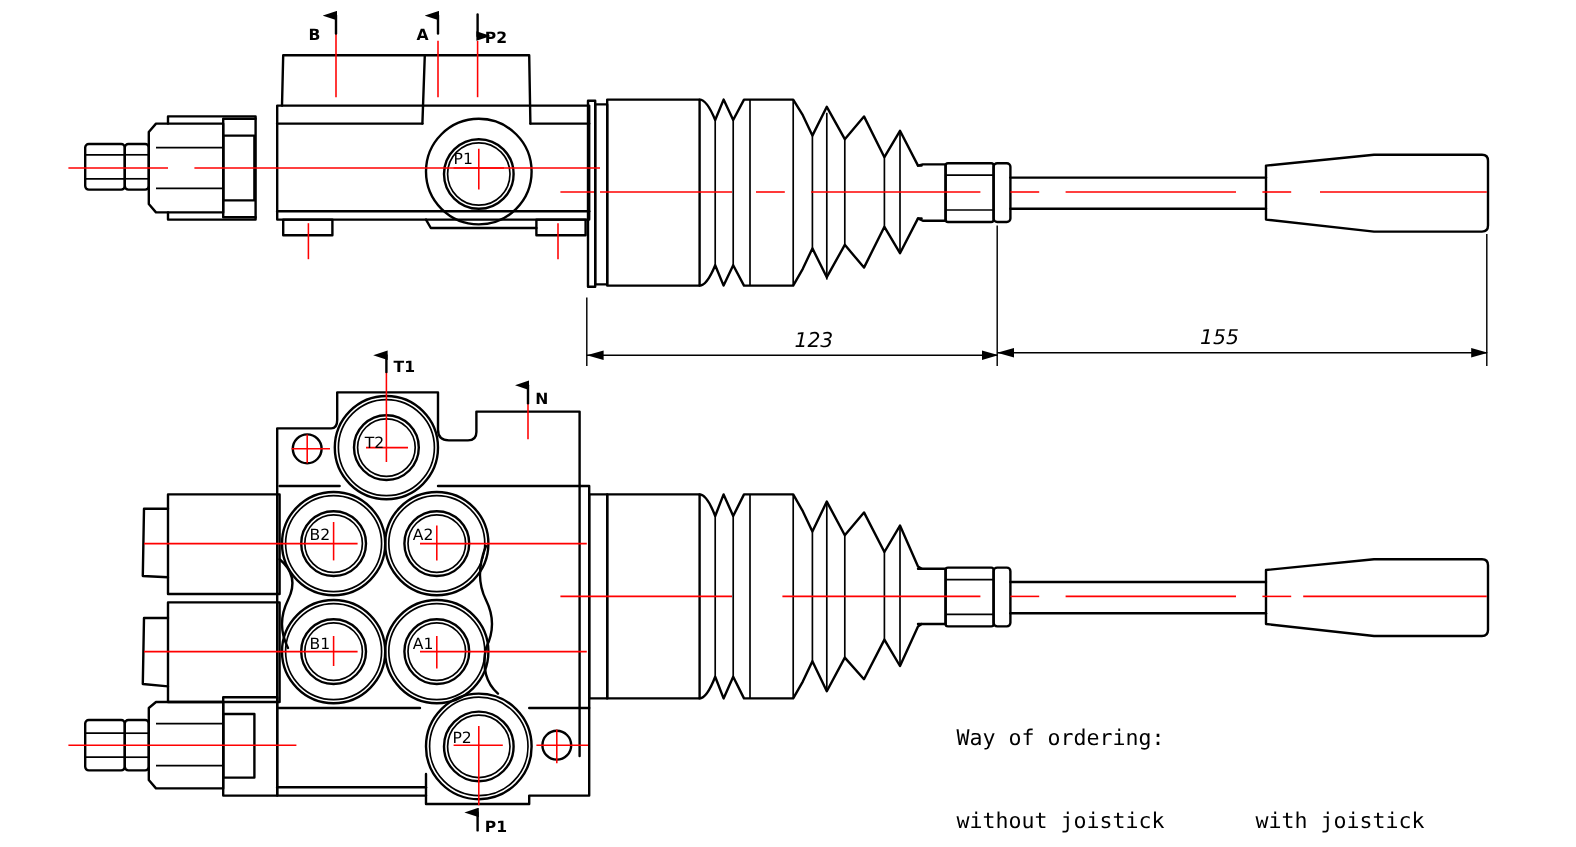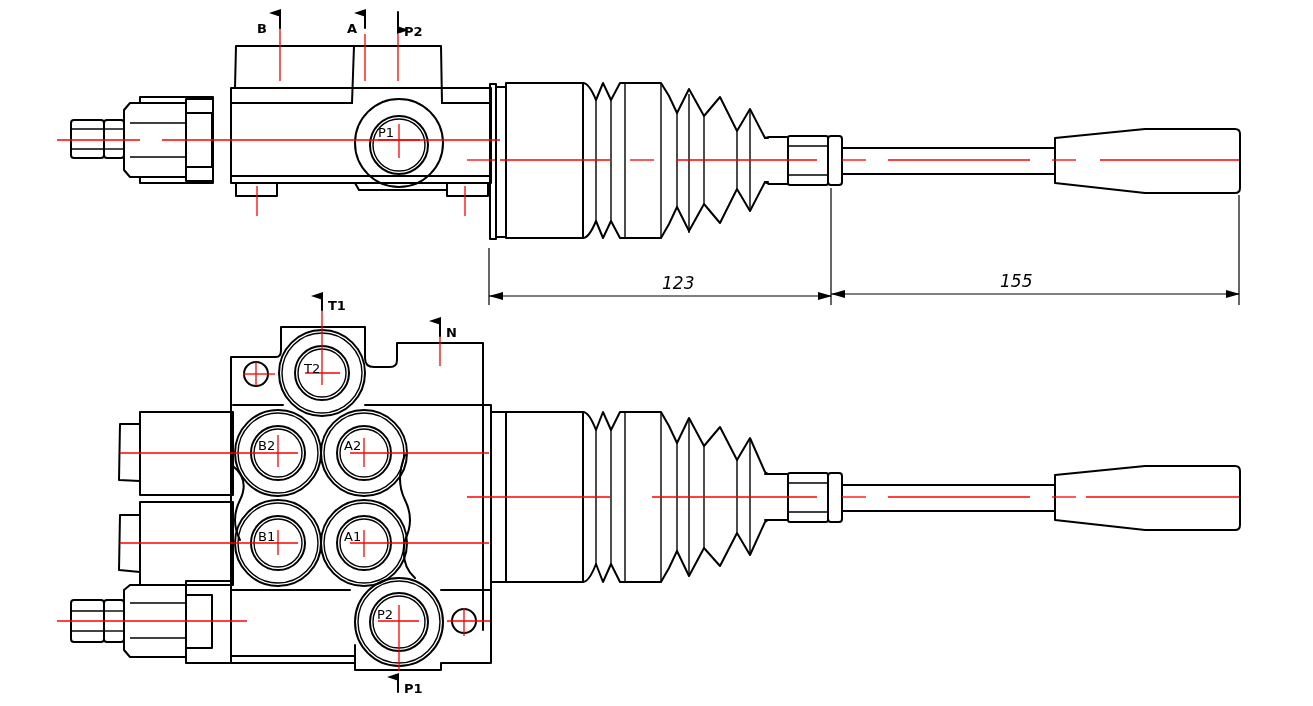--- a/index.html
+++ b/index.html
@@ -277,14 +277,16 @@
     <text class="lbl" x="258" y="450">B2</text>
     <text class="lbl" x="344" y="450">A2</text>
     <text class="lbl" x="258" y="541">B1</text>
     <text class="lbl" x="344" y="541">A1</text>
     <text class="lbl" x="377" y="619">P2</text>
     <text class="lblb" x="404" y="693">P1</text>
   </g>
 </svg>
 
 <div class="note">
+  <div>Way of ordering:</div>
+  <div><span>without joistick</span><span>       </span><span>with joistick</span></div>
   
 </div>
 
 </body></html>

